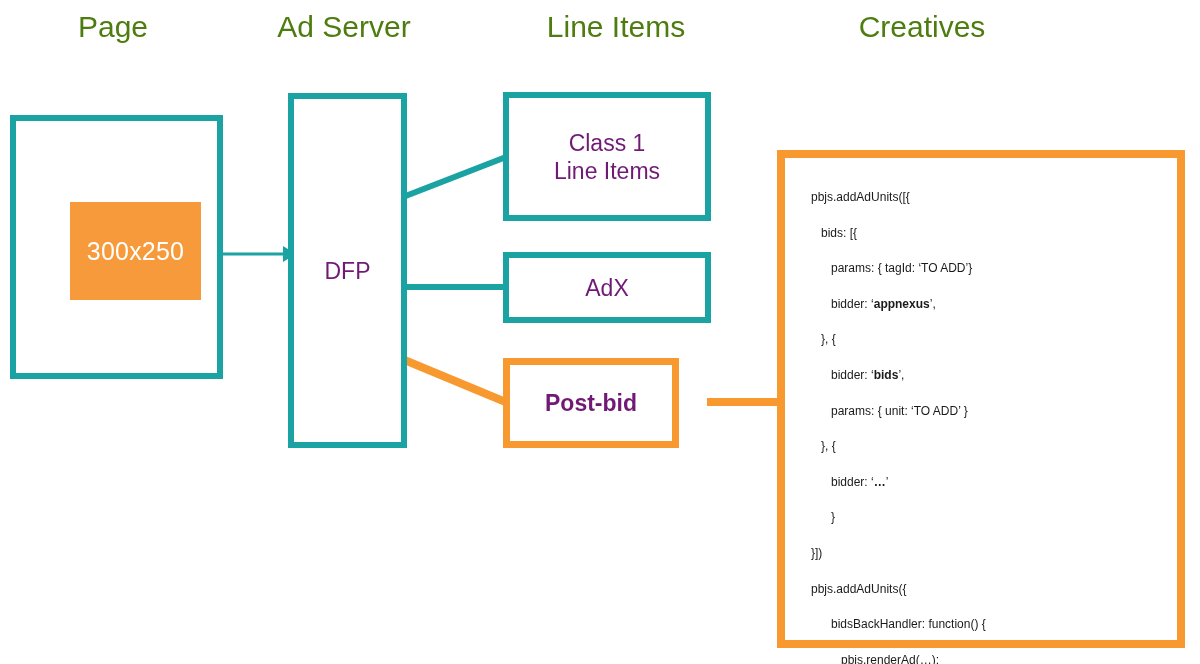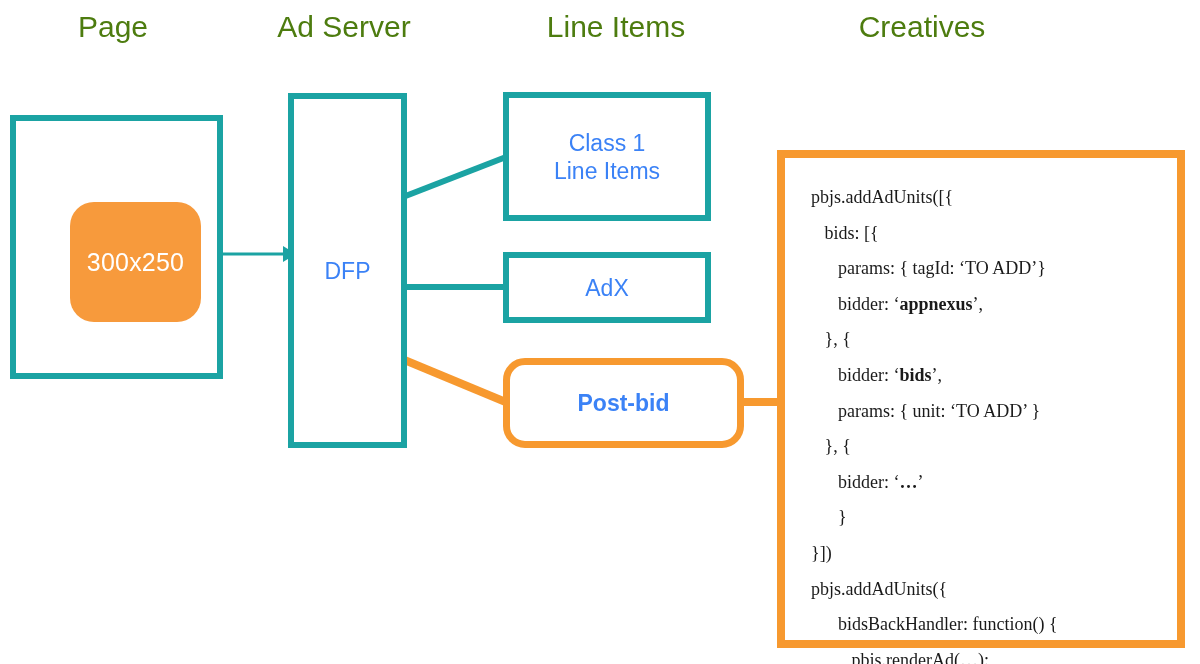--- a/index.html
+++ b/index.html
@@ -43,41 +43,40 @@
     align-items: center;
     justify-content: center;
     text-align: center;
   }
   .box-teal { border: 6px solid #1ba3a3; }
   .box-orange { border: 7px solid #f7992f; }
 
   .box-label {
     font-size: 23px;
     line-height: 28px;
-    color: #3b82f6;
+    color: #701a75;
     white-space: pre-line;
   }
   .box-label.bold { font-weight: bold; }
 
   
   #page-box {
     left: 10px; top: 115px;
     width: 213px; height: 264px;
   }
 
   
   #creative-banner {
     position: absolute;
     left: 70px; top: 202px;
-    width: 131px; height: 120px;
+    width: 131px; height: 98px;
     background: #f79a3c;
     display: flex;
     align-items: center;
     justify-content: center;
-    border-radius: 24px;
   }
   #creative-banner .banner-text {
     color: #ffffff;
     font-size: 25px;
     line-height: 28px;
     letter-spacing: 0.2px;
   }
 
   
   #dfp-box {
@@ -89,44 +88,44 @@
   #class1-box {
     left: 503px; top: 92px;
     width: 208px; height: 129px;
   }
   #adx-box {
     left: 503px; top: 252px;
     width: 208px; height: 71px;
   }
   #postbid-box {
     left: 503px; top: 358px;
-    width: 241px; height: 90px; border-radius: 22px;
+    width: 176px; height: 90px;
   }
 
   
   #code-box {
     position: absolute;
     left: 777px; top: 150px;
     width: 408px; height: 498px;
     box-sizing: border-box;
     border: 8px solid #f7992f;
     background: #ffffff;
   }
   #code-lines {
     position: absolute;
     left: 26px;
     top: 22px;
     right: 6px;
   }
   .code-line {
-    font-size: 18px;
+    font-size: 12px;
     line-height: 35.6px;
     color: #1a1a1a;
     white-space: pre;
-    font-family: Liberation Serif, serif;
+    font-family: Liberation Sans, sans-serif;
   }
   .code-line b { font-weight: bold; }
 
   
   #connectors {
     position: absolute;
     left: 0; top: 0;
     width: 1200px; height: 664px;
     pointer-events: none;
   }

